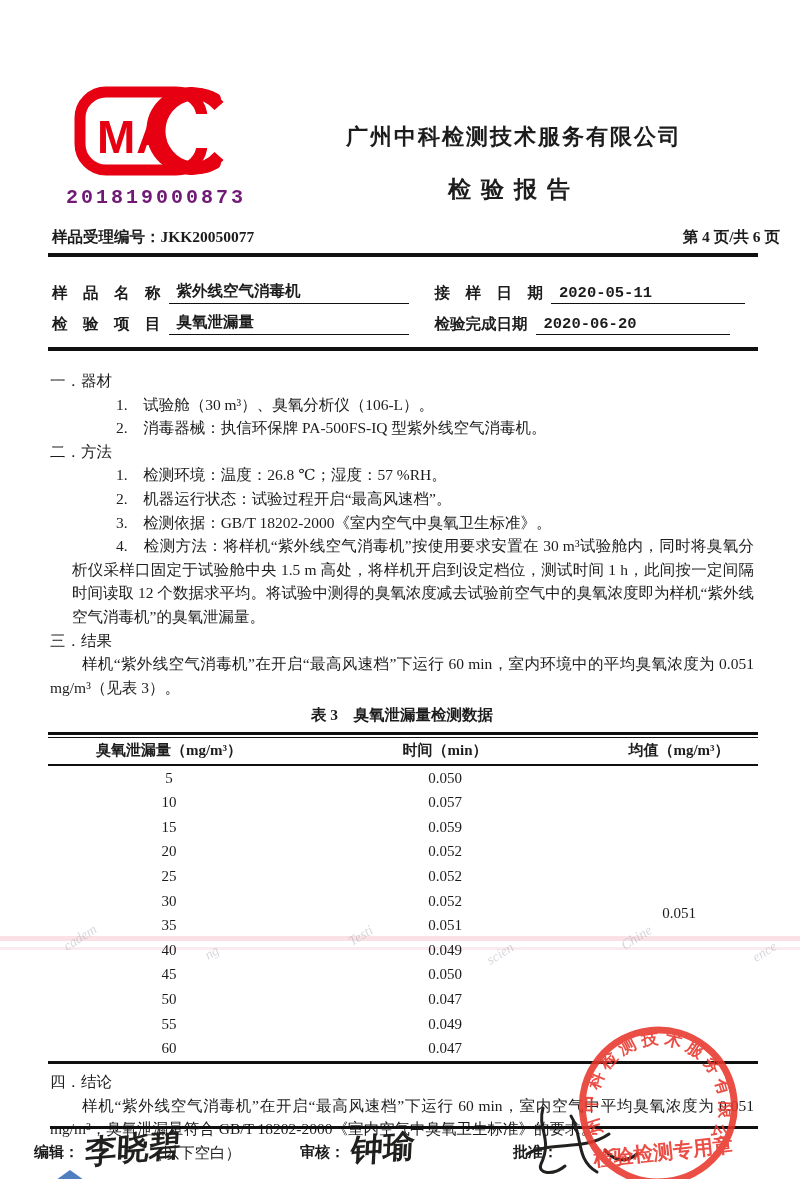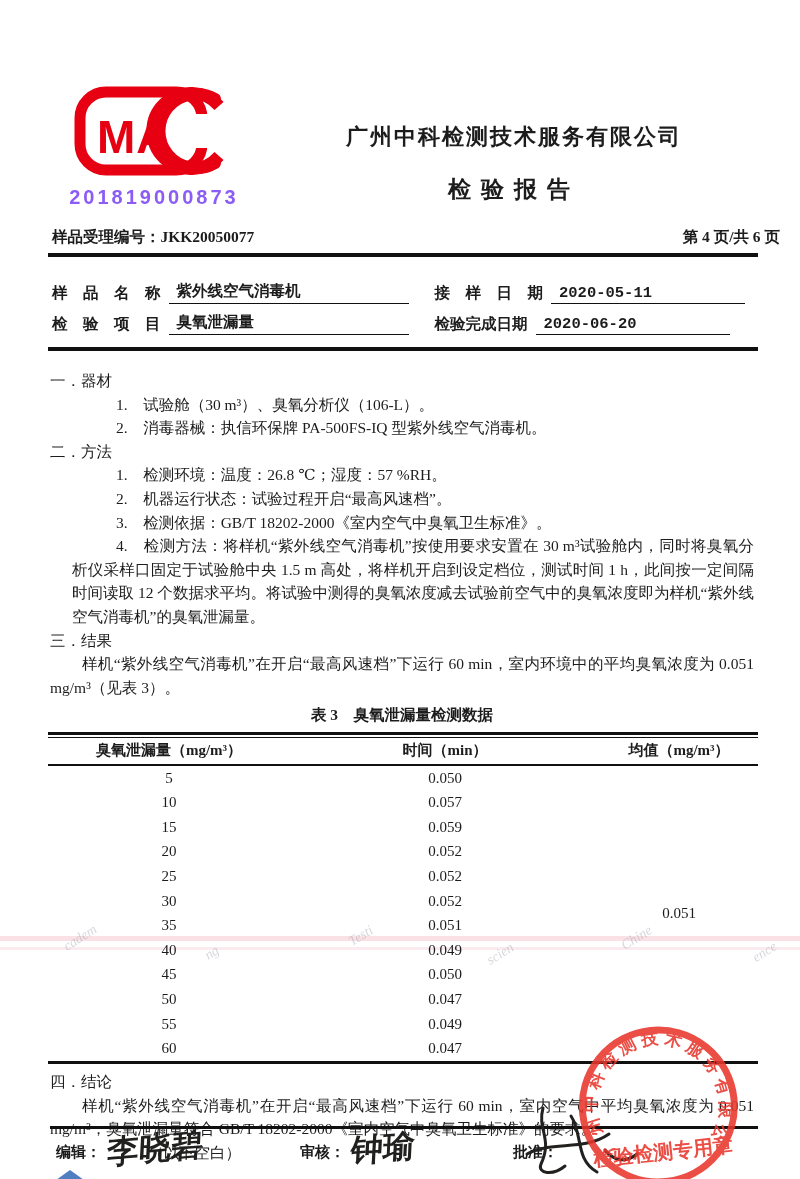--- a/index.html
+++ b/index.html
@@ -10,21 +10,21 @@
   
   .wm-layer{position:absolute;inset:0;pointer-events:none;z-index:0;}
   .wm-word{position:absolute;font-style:italic;font-size:14px;color:rgba(140,142,158,0.35);
     transform:rotate(-32deg);font-family:"Liberation Serif",serif;}
   .streak{position:absolute;left:0;width:800px;}
   .streak.s1{top:936px;height:5px;background:rgba(243,196,205,0.5);}
   .streak.s2{top:947px;height:3px;background:rgba(243,205,214,0.4);}
   
   .header{position:relative;z-index:2;display:flex;align-items:flex-start;padding:84px 48px 0 66px;gap:34px;}
   .cma-block{width:176px;flex:none;text-align:center;}
-  .cma-number{color:#8b5cf6;font-family:Liberation Sans, sans-serif;font-weight:bold;
+  .cma-number{color:#701a75;font-family:Liberation Mono, monospace;font-weight:bold;
     font-size:20px;letter-spacing:3px;margin-top:2px;}
   .org-block{flex:1;text-align:center;padding-top:38px;}
   .org-name{font-size:22px;font-weight:600;letter-spacing:2px;}
   .report-title{font-size:23px;font-weight:600;letter-spacing:10px;margin-top:22px;}
   
   .meta-row{position:relative;z-index:2;display:flex;justify-content:space-between;
     padding:0 20px 0 52px;margin-top:18px;font-size:15.5px;font-weight:600;}
   .rule{height:4px;background:#101010;margin:5px 42px 0 48px;}
   
   .sample-info{position:relative;z-index:2;padding:0 44px 0 52px;margin-top:16px;font-size:15.5px;font-weight:600;}
@@ -51,21 +51,21 @@
     font-size:15px;}
   .dtable .hcell{border-top:1px solid #101010;border-bottom:2px solid #101010;
     font-weight:600;display:flex;align-items:center;justify-content:center;}
   .dtable .cell{display:flex;align-items:center;justify-content:center;}
   .dtable .avg-cell{grid-column:3;grid-row:2 / 14;display:flex;align-items:center;justify-content:center;}
   
   .footer{position:absolute;left:0;top:1126px;width:800px;z-index:3;}
   .footer .frule{height:3px;background:#101010;margin:0 42px 0 50px;}
   .sig-row{position:relative;height:50px;font-size:15px;font-weight:600;}
   .sig{position:absolute;top:14px;display:flex;align-items:flex-start;}
-  .sig.editor{left:56px;}
+  .sig.editor{left:34px;}
   .sig.reviewer{left:300px;}
   .sig.approver{left:513px;text-align:right;}
   .sig-name{font-size:32px;font-weight:600;line-height:30px;margin-left:6px;margin-top:-10px;
     transform:rotate(-5deg) skewX(-8deg);color:#20201f;white-space:nowrap;}
   
   .stamp{position:absolute;left:570px;top:1018px;z-index:4;transform:rotate(-6deg);opacity:0.88;}
   .scribble{position:absolute;left:513px;top:1094px;z-index:3;}
   .corner-triangle{position:absolute;left:56px;top:1170px;z-index:3;width:0;height:0;
     border-left:14px solid transparent;border-right:14px solid transparent;
     border-bottom:10px solid #4f7fc0;}

